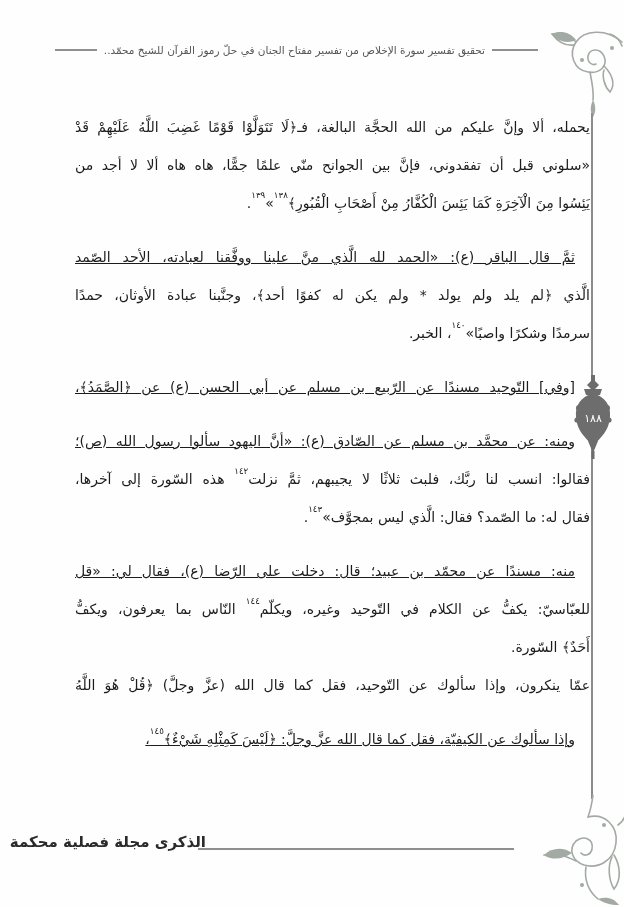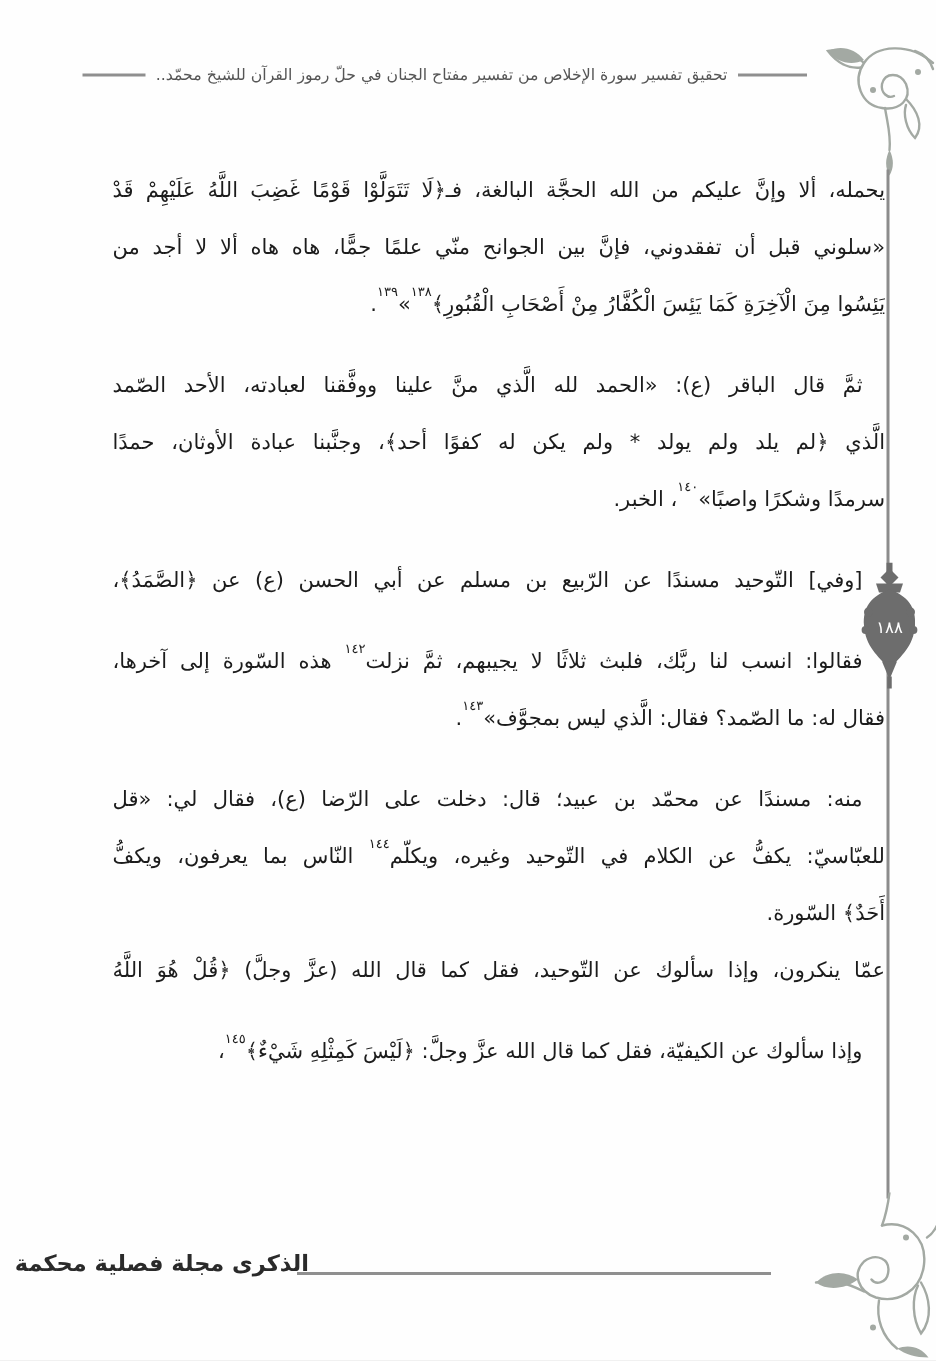--- a/index.html
+++ b/index.html
@@ -34,21 +34,21 @@
     position:absolute;top:108px;right:54px;width:515px;
     direction:rtl;font-size:14px;line-height:38px;color:#1c1c1c;
   }
   .para{margin:0 0 16px 0;}
   .para .line{
     height:38px;overflow:hidden;
     text-align:justify;text-align-last:justify;
     white-space:normal;
   }
   .para .line.final{text-align-last:right;}
-  .para:not(:first-child) .line:first-child{text-indent:15px;}
+  .para:not(:first-child) .line:first-child{text-indent:15px;text-decoration:underline;}
   .line sup{
     font-size:0.62em;line-height:0;position:relative;top:-0.45em;
   }
   
   .footer-rule{
     position:absolute;top:848px;left:198px;width:316px;height:2px;background:#8f8f8f;
   }
   .footer-title{
     position:absolute;top:833px;left:46px;width:160px;
     direction:rtl;text-align:center;font-size:15px;font-weight:bold;color:#2a2a2a;
@@ -108,20 +108,21 @@
       </div>
       <div class="para">
         <div class="line">ثمَّ قال الباقر (ع): «الحمد لله الَّذي منَّ علينا ووفَّقنا لعبادته، الأحد الصّمد</div>
         <div class="line">الَّذي ﴿لم يلد ولم يولد * ولم يكن له كفوًا أحد﴾، وجنَّبنا عبادة الأوثان، حمدًا</div>
         <div class="line final">سرمدًا وشكرًا واصبًا»<sup>١٤٠</sup>، الخبر.</div>
       </div>
       <div class="para">
         <div class="line">[وفي] التّوحيد مسندًا عن الرّبيع بن مسلم عن أبي الحسن (ع) عن ﴿الصَّمَدُ﴾،</div>
       </div>
       <div class="para">
+        <div class="line">ومنه: عن محمَّد بن مسلم عن الصّادق (ع): «أنَّ اليهود سألوا رسول الله (ص)؛</div>
         <div class="line">فقالوا: انسب لنا ربَّك، فلبث ثلاثًا لا يجيبهم، ثمَّ نزلت<sup>١٤٢</sup> هذه السّورة إلى آخرها،</div>
         <div class="line final">فقال له: ما الصّمد؟ فقال: الَّذي ليس بمجوَّف»<sup>١٤٣</sup>.</div>
       </div>
       <div class="para">
         <div class="line">منه: مسندًا عن محمّد بن عبيد؛ قال: دخلت على الرّضا (ع)، فقال لي: «قل</div>
         <div class="line">للعبّاسيّ: يكفُّ عن الكلام في التّوحيد وغيره، ويكلّم<sup>١٤٤</sup> النّاس بما يعرفون، ويكفُّ</div>
         <div class="line final">أَحَدٌ﴾ السّورة.</div>
         <div class="line">عمّا ينكرون، وإذا سألوك عن التّوحيد، فقل كما قال الله (عزَّ وجلَّ) ﴿قُلْ هُوَ اللَّهُ</div>
       </div>
       <div class="para">

